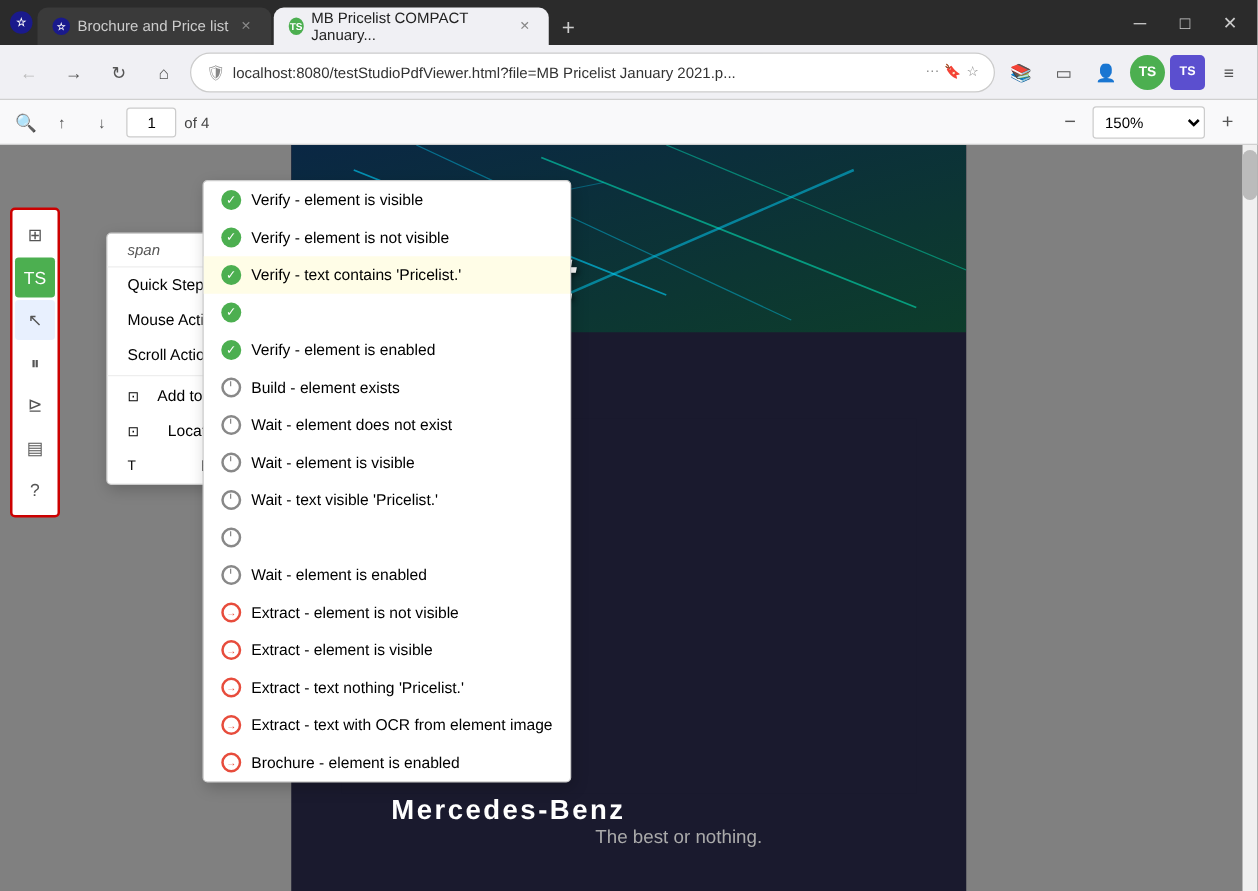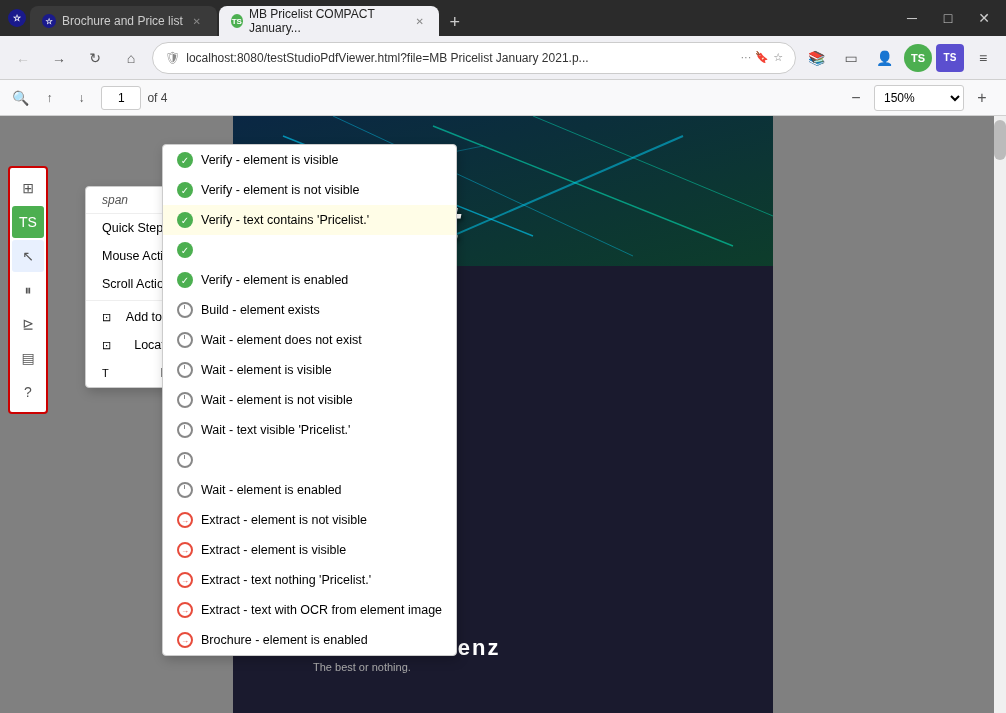--- a/index.html
+++ b/index.html
@@ -259,22 +259,23 @@
       bottom: 20px;
       left: 40px;
       color: white;
     }
     .mercedes-name {
       font-size: 22px;
       font-weight: bold;
       letter-spacing: 2px;
     }
     .mercedes-tagline {
-      font-size: 11px;
+      font-size: 15px;
       color: #aaa;
+      text-align: center;
     }
 
     
     .tool-panel {
       position: absolute;
       left: 8px;
       top: 50px;
       width: 40px;
       background: white;
       border: 2px solid #c00;
@@ -613,24 +614,20 @@
       <div class="submenu-item">
         <div class="clock-icon"></div>
         <span>Wait - element does not exist</span>
       </div>
       <div class="submenu-item">
         <div class="clock-icon"></div>
         <span>Wait - element is visible</span>
       </div>
       <div class="submenu-item">
         <div class="clock-icon"></div>
-        <span>Wait - element is not visible</span>
-      </div>
-      <div class="submenu-item">
-        <div class="clock-icon"></div>
         <span>Wait - text visible 'Pricelist.'</span>
       </div>
       <div class="submenu-item">
         <div class="clock-icon"></div>
       </div>
       <div class="submenu-item">
         <div class="clock-icon"></div>
         <span>Wait - element is enabled</span>
       </div>
 

